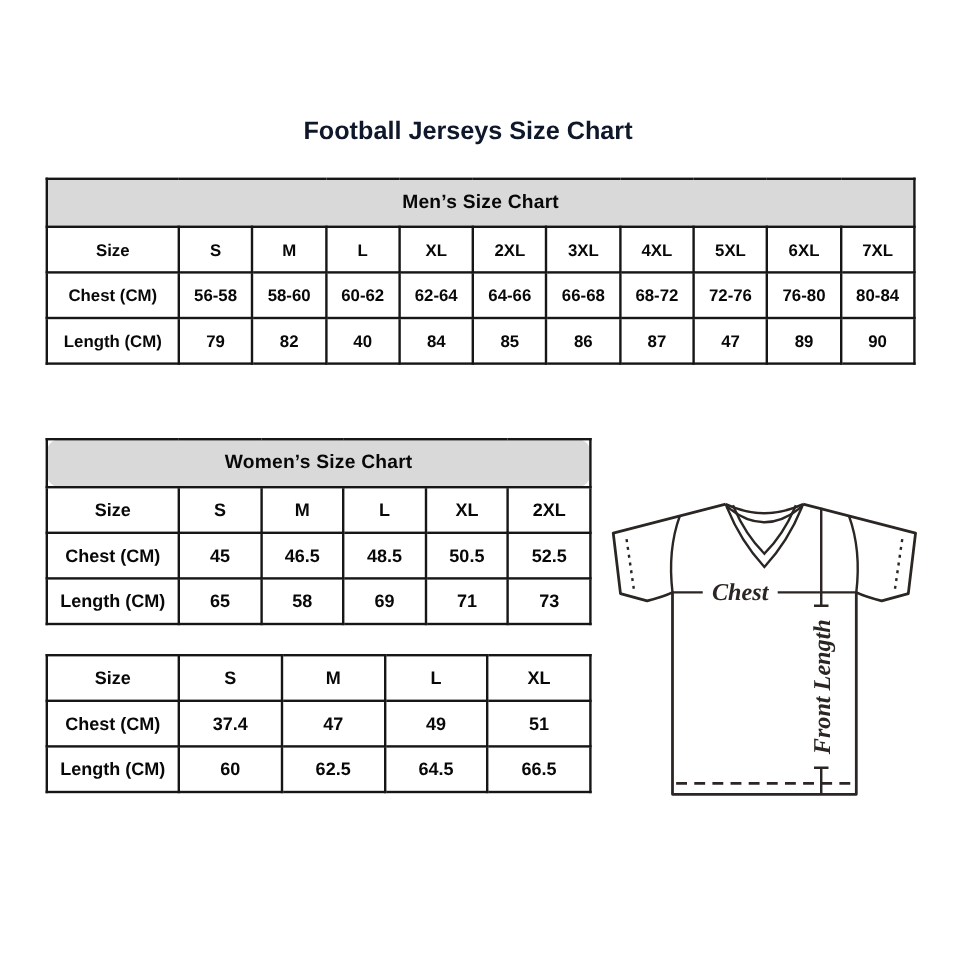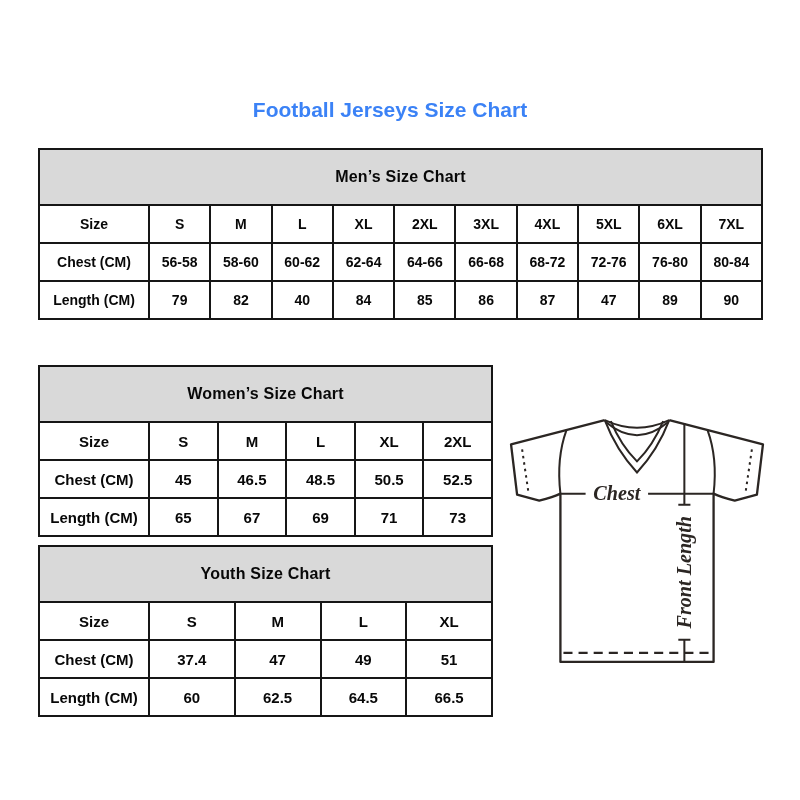--- a/index.html
+++ b/index.html
@@ -2,36 +2,36 @@
 <html><head>
 <meta charset="utf-8">
 <style>
   html,body{margin:0;padding:0;background:#ffffff;}
   .page{
     position:relative;width:800px;height:800px;background:#ffffff;
     font-family:"Liberation Sans",sans-serif;color:#000;overflow:hidden;
   }
   .page-title{
     position:absolute;top:98px;left:0;width:780px;margin:0;
-    text-align:center;font-size:21px;font-weight:bold;color:#3b82f6;
+    text-align:center;font-size:21px;font-weight:bold;color:#0f172a;
   }
   .table-wrap{position:absolute;}
   .table-wrap.men{left:38px;top:148px;width:725px;}
   .table-wrap.women{left:38px;top:365px;width:455px;}
   .table-wrap.youth{left:38px;top:545px;width:455px;}
 
   table.size-table{
     width:100%;border-collapse:collapse;table-layout:fixed;background:#fff;
   }
   table.size-table col.c0{width:110px;}
   table.size-table th,table.size-table td{
     border:2px solid #161616;text-align:center;vertical-align:middle;
     font-weight:bold;color:#080808;padding:0;overflow:hidden;white-space:nowrap;
   }
-  tr.band-row{height:56px;}
+  tr.band-row{height:40px;}
   tr.header-row,tr.data-row{height:38px;}
   th.band-cell{background:#d9d9d9;font-size:16px;letter-spacing:0.2px;}
   .men th,.men td{font-size:14px;}
   .women th,.women td,.youth th,.youth td{font-size:15px;}
   .men th.band-cell,.women th.band-cell,.youth th.band-cell{font-size:16px;}
 
   svg.jersey{position:absolute;left:506px;top:414px;width:262px;height:252px;}
   .jline{stroke:#2b2623;fill:none;stroke-width:2.3;stroke-linejoin:round;stroke-linecap:butt;}
   .jthin{stroke:#2b2623;fill:none;stroke-width:2;}
   .jdot{stroke:#2b2623;fill:none;stroke-width:2;stroke-dasharray:2.5,4;}
@@ -116,21 +116,21 @@
         <colgroup>
           <col class="c0">
           <col>
           <col>
           <col>
           <col>
           <col>
         </colgroup>
         <thead>
           <tr class="band-row">
-            <th class="band-cell" colspan="6" style="background: rgb(217, 217, 217);">Women’s Size Chart</th>
+            <th class="band-cell" colspan="6" style="background: rgb(217, 217, 217); border-radius: 11px;">Women’s Size Chart</th>
           </tr>
           <tr class="header-row">
             <th class="header-cell">Size</th>
             <th class="header-cell">S</th>
             <th class="header-cell">M</th>
             <th class="header-cell">L</th>
             <th class="header-cell">XL</th>
             <th class="header-cell">2XL</th>
           </tr>
         </thead>
@@ -139,41 +139,38 @@
             <th class="row-header">Chest (CM)</th>
             <td class="data-cell">45</td>
             <td class="data-cell">46.5</td>
             <td class="data-cell">48.5</td>
             <td class="data-cell">50.5</td>
             <td class="data-cell">52.5</td>
           </tr>
           <tr class="data-row">
             <th class="row-header">Length (CM)</th>
             <td class="data-cell">65</td>
-            <td class="data-cell">67</td>
+            <td class="data-cell">58</td>
             <td class="data-cell">69</td>
             <td class="data-cell">71</td>
             <td class="data-cell">73</td>
           </tr>
         </tbody>
       </table>
     </div>
   <div class="table-wrap youth">
       <table class="size-table">
         <colgroup>
           <col class="c0">
           <col>
           <col>
           <col>
           <col>
         </colgroup>
         <thead>
-          <tr class="band-row">
-            <th class="band-cell" colspan="5" style="background: rgb(217, 217, 217);">Youth Size Chart</th>
-          </tr>
           <tr class="header-row">
             <th class="header-cell">Size</th>
             <th class="header-cell">S</th>
             <th class="header-cell">M</th>
             <th class="header-cell">L</th>
             <th class="header-cell">XL</th>
           </tr>
         </thead>
         <tbody>
           <tr class="data-row">

